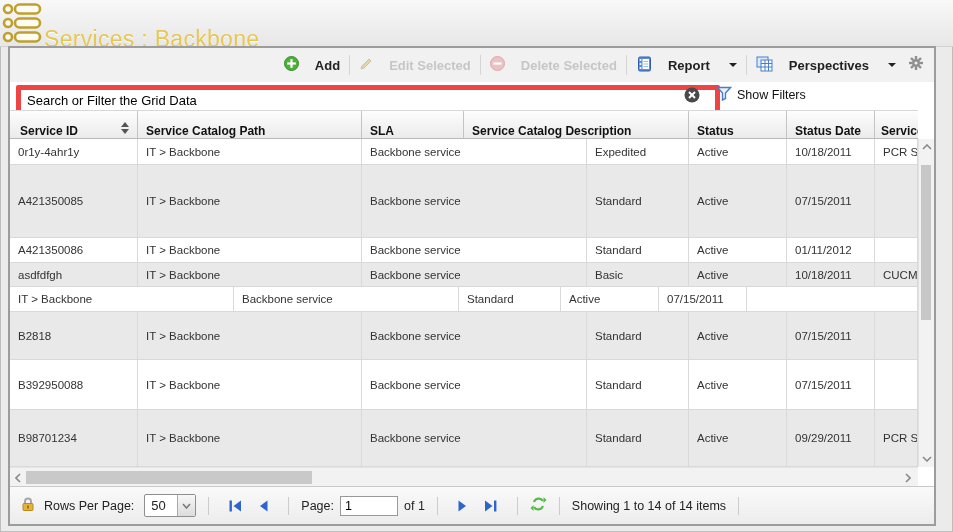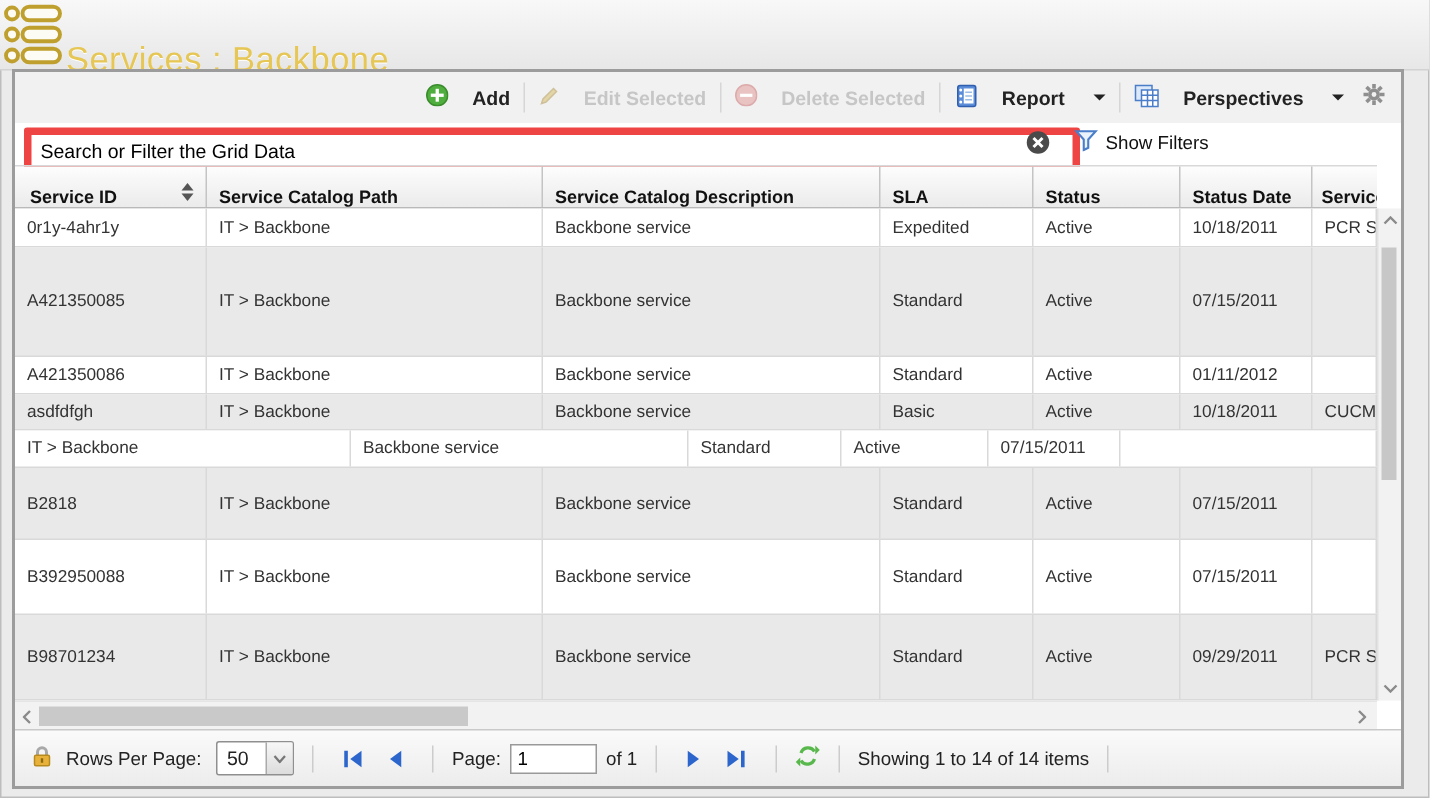--- a/index.html
+++ b/index.html
@@ -206,22 +206,22 @@
 
     <div class="ghead">
       <div class="hcell w0">
         <span>Service ID</span>
         <span class="sorticon">
           <span class="up"></span>
             <span class="down"></span>
         </span>
       </div>
       <div class="hcell w1">Service Catalog Path</div>
+      <div class="hcell w3">SLA</div>
       <div class="hcell w2">Service Catalog Description</div>
-      <div class="hcell w3">SLA</div>
       <div class="hcell w4">Status</div>
       <div class="hcell w5">Status Date</div>
       <div class="hcell w6">Service H</div>
     </div>
 
     <div class="gbody">
         <div class="trow" style="height: 26px;">
           <div class="cell w0">0r1y-4ahr1y</div>
           <div class="cell w1">IT &gt; Backbone</div>
           <div class="cell w2">Backbone service</div>

